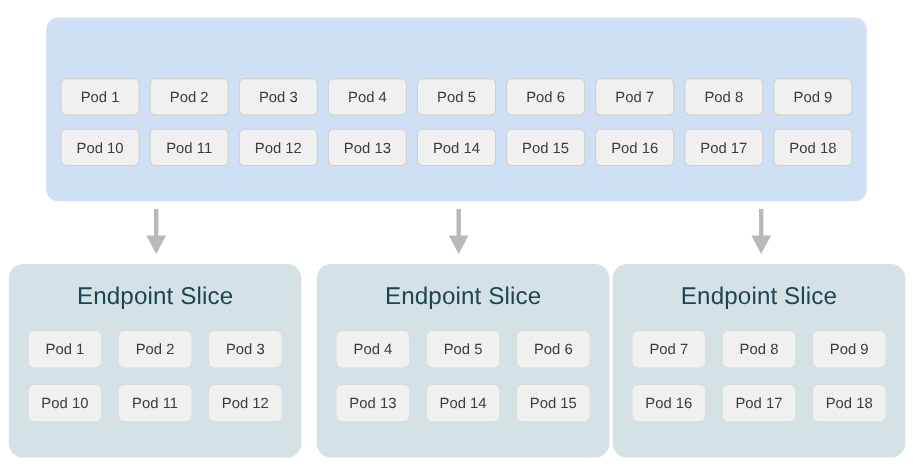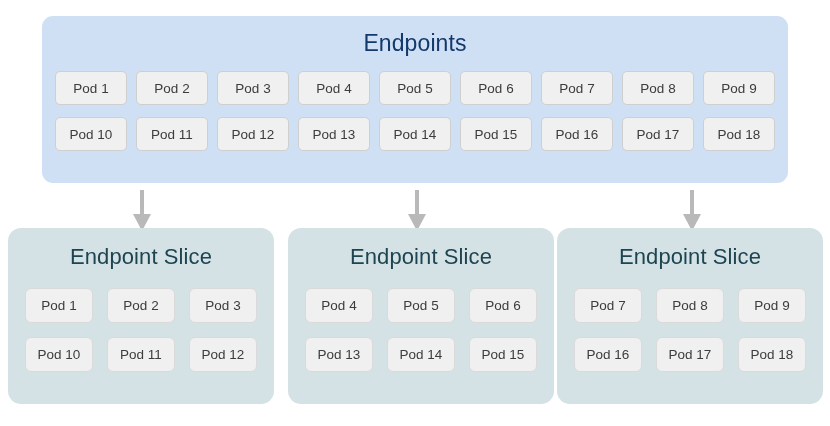--- a/index.html
+++ b/index.html
@@ -80,21 +80,21 @@
     position: absolute;
     width: 26px;
     height: 41px;
     top: 190px;
   }
   .arrow svg { display: block; }
 
   
   .slice-panel {
     position: absolute;
-    top: 228px;
+    top: 240px;
     width: 266px;
     height: 176px;
     background: #d4e2e5;
     border-radius: 13px;
     box-sizing: border-box;
   }
 
   .slice-title {
     position: absolute;
     left: 0;
@@ -137,21 +137,20 @@
     box-sizing: border-box;
     flex: 0 0 auto;
   }
 </style>
 </head>
 <body>
 
 <div id="canvas">
 
   <div class="endpoints-panel">
-    <div class="endpoints-title">Endpoints</div>
 
     <div class="endpoints-rows">
       <div class="pod-row">
         <div class="pod-chip">Pod 1</div>
         <div class="pod-chip">Pod 2</div>
         <div class="pod-chip">Pod 3</div>
         <div class="pod-chip">Pod 4</div>
         <div class="pod-chip">Pod 5</div>
         <div class="pod-chip">Pod 6</div>
         <div class="pod-chip">Pod 7</div>

